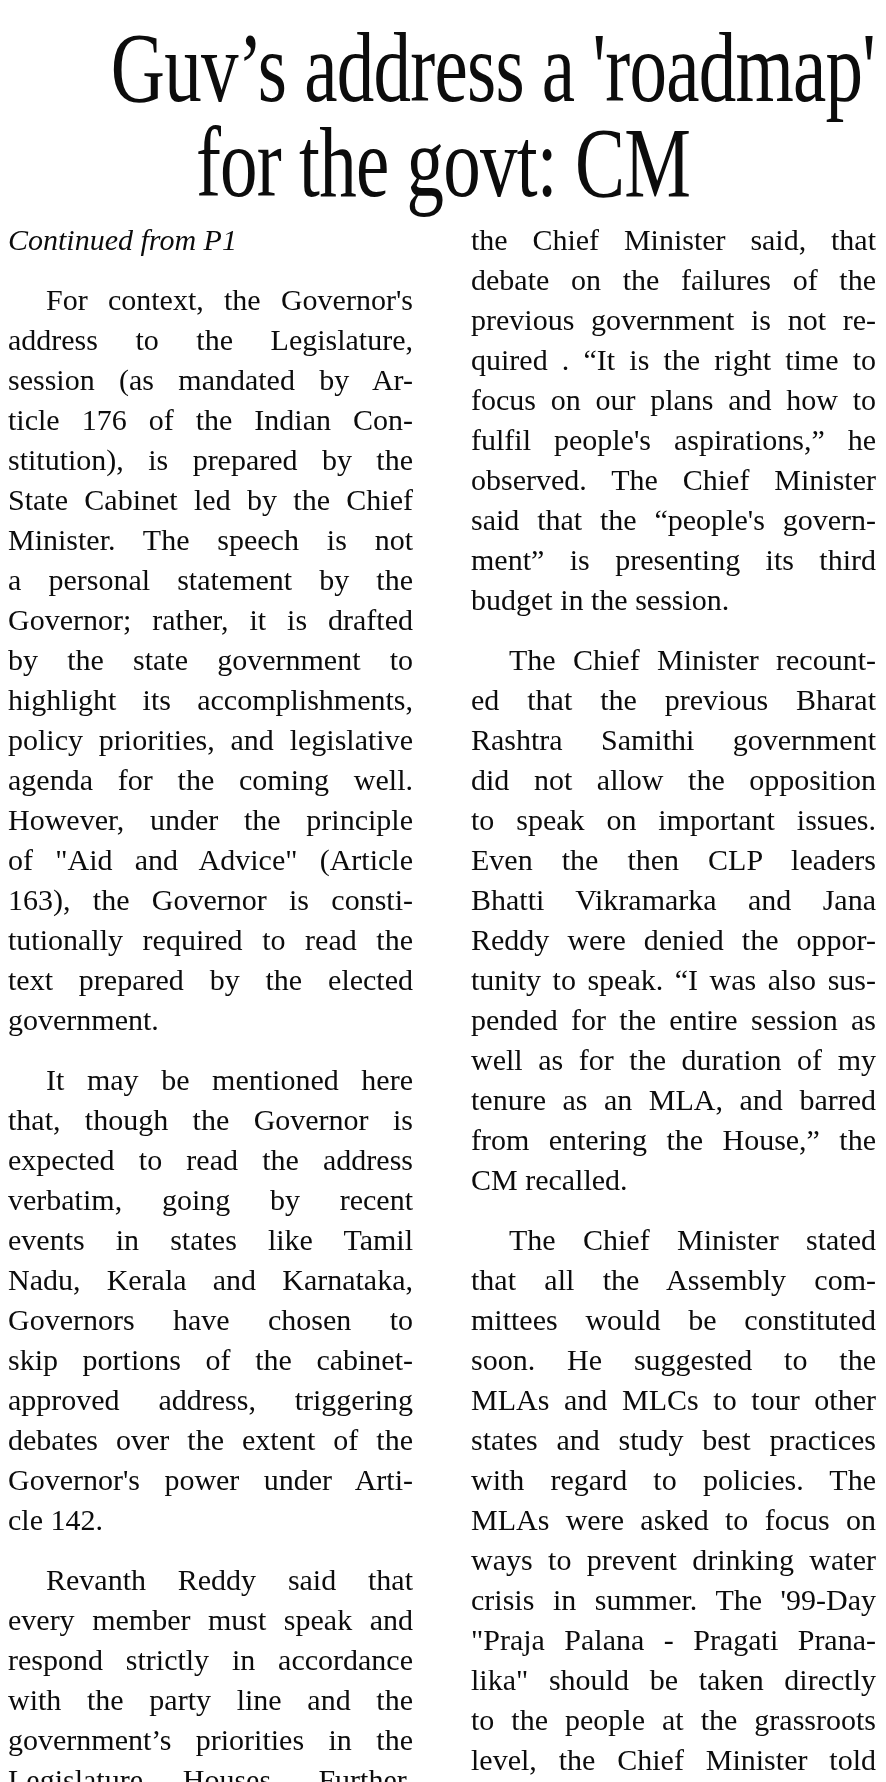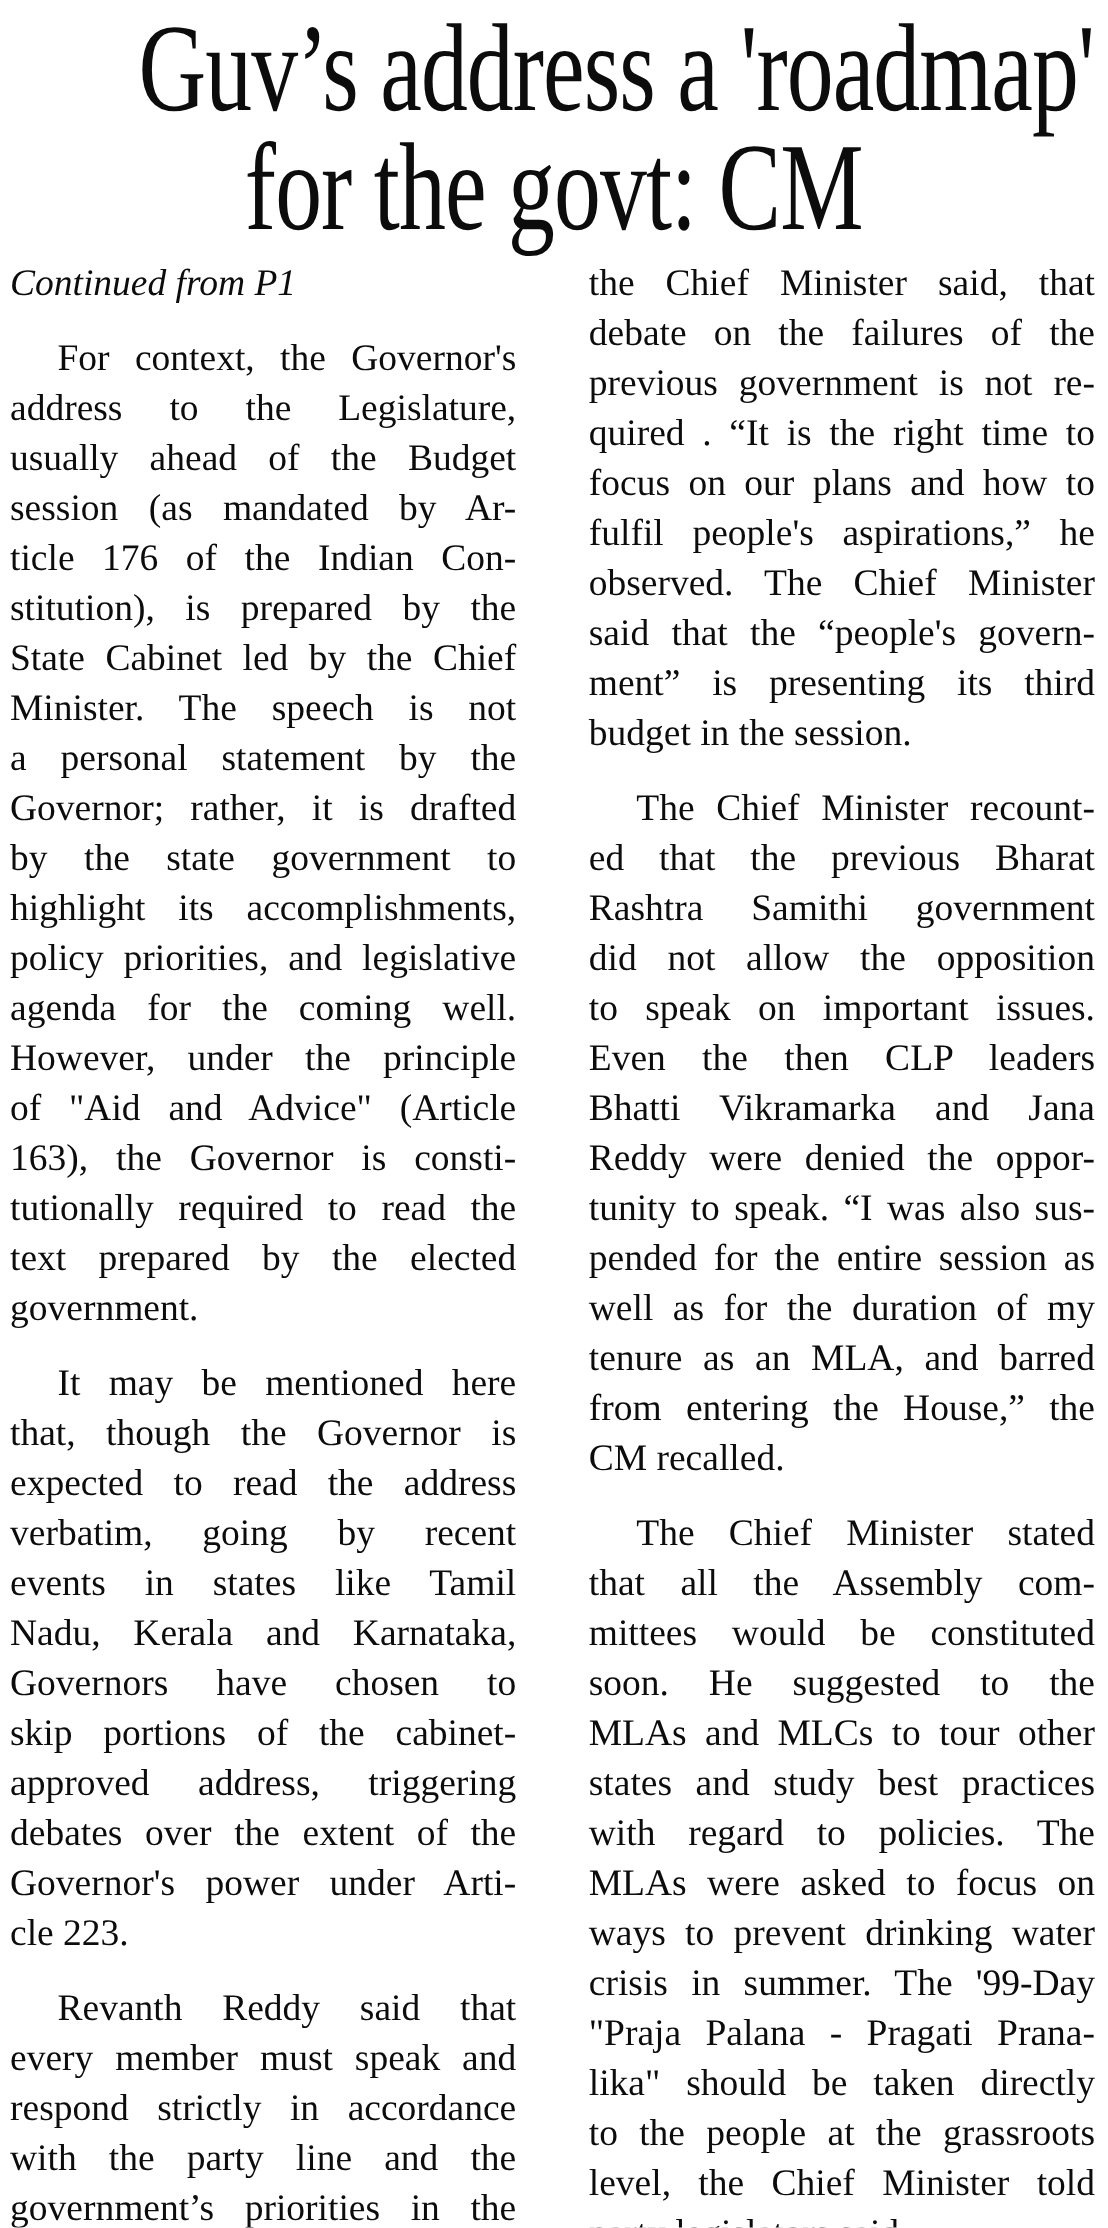--- a/index.html
+++ b/index.html
@@ -15,21 +15,21 @@
     color: #0c0c0c;
   }
   .page {
     width: 886px;
     height: 1782px;
     background: #ffffff;
   }
   
   .headline {
     margin: 0;
-    padding-top: 7px;
+    padding-top: 20px;
     text-align: center;
     font-weight: normal;
   }
   .hl-line {
     display: block;
     white-space: nowrap;
     font-size: 100px;
     line-height: 95px;
     transform: scaleX(0.75);
     transform-origin: 50% 50%;
@@ -72,21 +72,20 @@
 <div class="page">
   <h1 class="headline">
     <span class="hl-line">Guv’s address a 'roadmap'</span>
     <span class="hl-line">for the govt: CM</span>
   </h1>
   <div class="body-cols">
     <div class="col">
         <div class="line kicker">Continued from P1</div>
         <div class="line indent">For context, the Governor's</div>
         <div class="line">address to the Legislature,</div>
-        <div class="line">usually ahead of the Budget</div>
         <div class="line">session (as mandated by Ar-</div>
         <div class="line">ticle 176 of the Indian Con-</div>
         <div class="line">stitution), is prepared by the</div>
         <div class="line">State Cabinet led by the Chief</div>
         <div class="line">Minister. The speech is not</div>
         <div class="line">a personal statement by the</div>
         <div class="line">Governor; rather, it is drafted</div>
         <div class="line">by the state government to</div>
         <div class="line">highlight its accomplishments,</div>
         <div class="line">policy priorities, and legislative</div>
@@ -101,21 +100,21 @@
         <div class="line">that, though the Governor is</div>
         <div class="line">expected to read the address</div>
         <div class="line">verbatim, going by recent</div>
         <div class="line">events in states like Tamil</div>
         <div class="line">Nadu, Kerala and Karnataka,</div>
         <div class="line">Governors have chosen to</div>
         <div class="line">skip portions of the cabinet-</div>
         <div class="line">approved address, triggering</div>
         <div class="line">debates over the extent of the</div>
         <div class="line">Governor's power under Arti-</div>
-        <div class="line end">cle 223.</div>
+        <div class="line end">cle 142.</div>
         <div class="line indent">Revanth Reddy said that</div>
         <div class="line">every member must speak and</div>
         <div class="line">respond strictly in accordance</div>
         <div class="line">with the party line and the</div>
         <div class="line">government’s priorities in the</div>
         <div class="line">Legislature Houses. Further,</div>
       </div>
     <div class="col">
         <div class="line">the Chief Minister said, that</div>
         <div class="line">debate on the failures of the</div>

